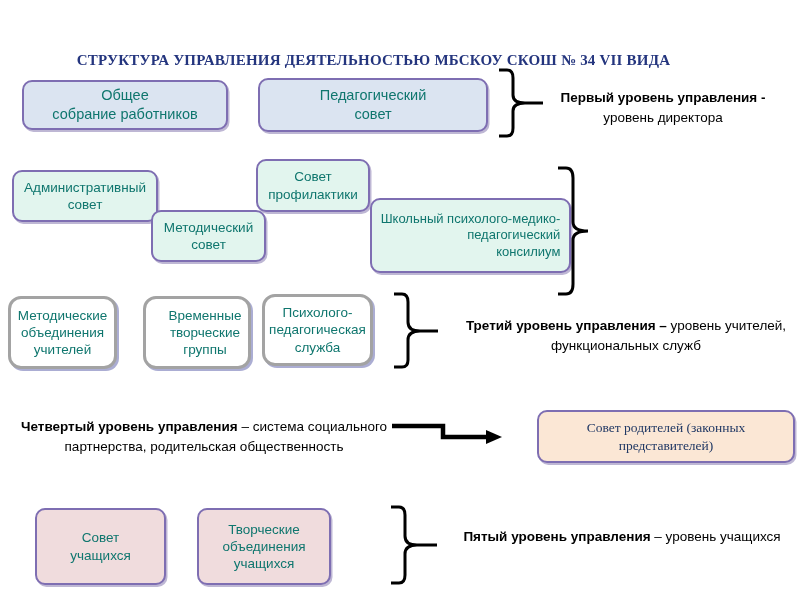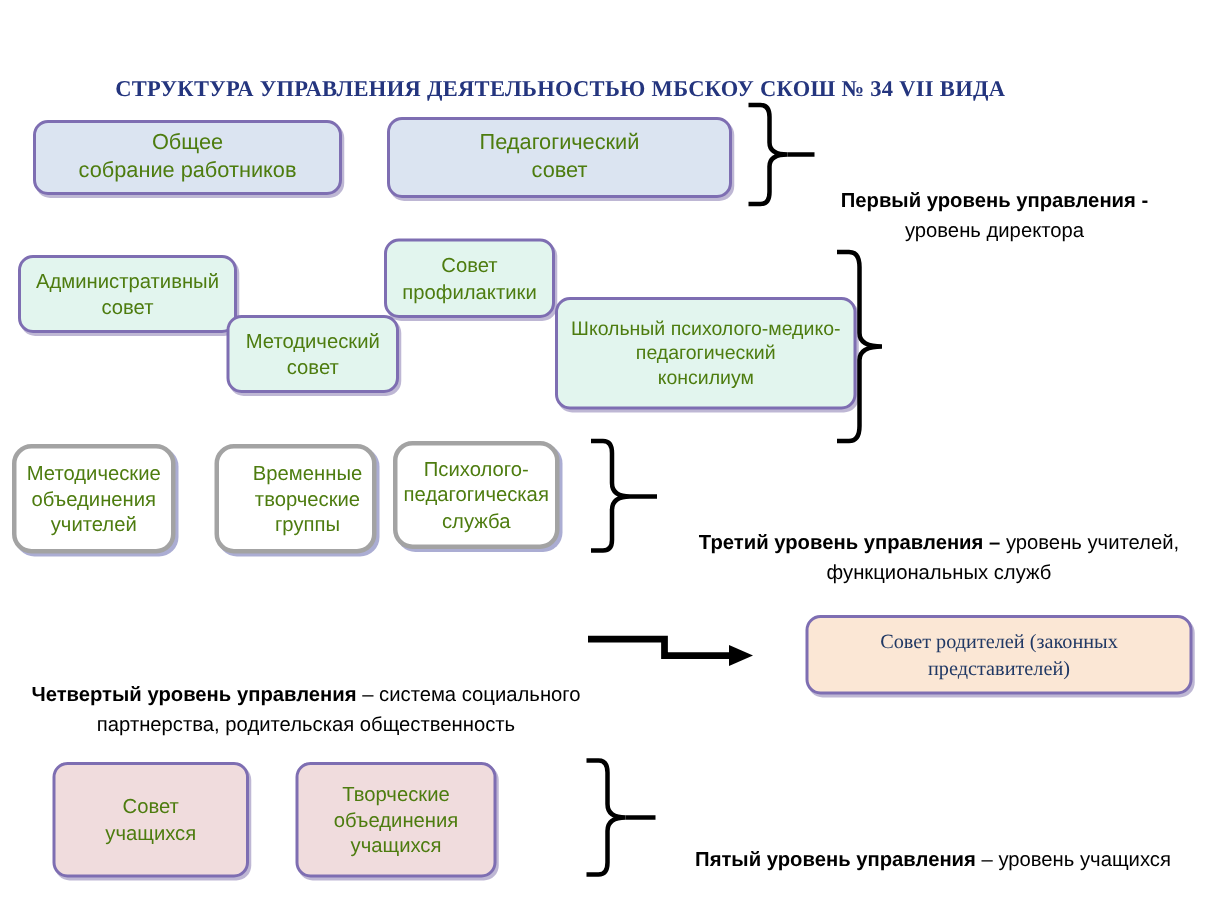--- a/index.html
+++ b/index.html
@@ -10,36 +10,36 @@
   .abs{position:absolute;}
   #title{
     left:0;top:52px;width:747px;text-align:center;
     font-family:"Liberation Serif",serif;font-weight:bold;font-size:15px;
     color:#24357E;letter-spacing:.2px;
   }
   .box{
     position:absolute;display:flex;align-items:center;justify-content:center;
     text-align:center;white-space:pre-line;line-height:1.28;font-size:13.5px;
     border:2px solid #7E6EB2;border-radius:10px;box-sizing:border-box;
-    padding:3px 4px;color:#4d7c0f;
+    padding:3px 4px;color:#0f766e;
     box-shadow:1.5px 2px 0 rgba(110,96,160,.45);
   }
   .lvl1{background:#DBE4F1;font-size:14.5px;}
   .lvl2{background:#E2F5EE;}
   .lvl3{
     background:#ffffff;border:3px solid #a3a3a3;border-radius:13px;
     box-shadow:2px 2px 0 rgba(46,49,146,.40);
   }
   .lvl4{
     background:#FBE7D5;font-family:"Liberation Serif",serif;
     color:#203864;font-size:13.5px;
   }
   .lvl5{background:#F0DCDD;}
   .lvl-label{
-    position:absolute;text-align:center;font-size:13.5px;line-height:1.45;color:#000;margin-top:36px;
+    position:absolute;text-align:center;font-size:13.5px;line-height:1.45;color:#000;
   }
   .stack b,.stack span{display:block;}
   svg{display:block;}
 </style>
 </head>
 <body>
 
 <div id="canvas">
 
   <div id="title" class="abs">СТРУКТУРА УПРАВЛЕНИЯ ДЕЯТЕЛЬНОСТЬЮ МБСКОУ СКОШ № 34 VII ВИДА</div>
@@ -56,21 +56,21 @@
     <b>Первый уровень управления -</b>
     <span>уровень директора</span>
   </div>
 
   <div class="box lvl2" style="left:12px;top:170px;width:146px;height:52px;">Административный
 совет</div>
   <div class="box lvl2" style="left:151px;top:210px;width:115px;height:52px;">Методический
 совет</div>
   <div class="box lvl2" style="left:256px;top:159px;width:114px;height:53px;">Совет
 профилактики</div>
-  <div class="box lvl2" style="left:370px;top:198px;width:201px;height:75px;font-size:13px;">Школьный психолого-медико-
+  <div class="box lvl2" style="left:370px;top:198px;width:201px;height:75px;font-size:13px;text-align:right;">Школьный психолого-медико-
 педагогический
 консилиум</div>
   <svg class="abs" style="left:556px;top:165px;" width="38" height="132" viewBox="0 0 38 132">
     <path d="M2,3 H10 Q17,3 17,13 V57 Q17,66 32,66 Q17,66 17,75 V119 Q17,129 10,129 H2" fill="none" stroke="#000" stroke-width="3"></path>
   </svg>
 
   <div class="box lvl3" style="left:8px;top:296px;width:109px;height:73px;">Методические
 объединения
 учителей</div>
   <div class="box lvl3" style="left:143px;top:296px;width:108px;height:73px;padding-left:20px;">Временные

